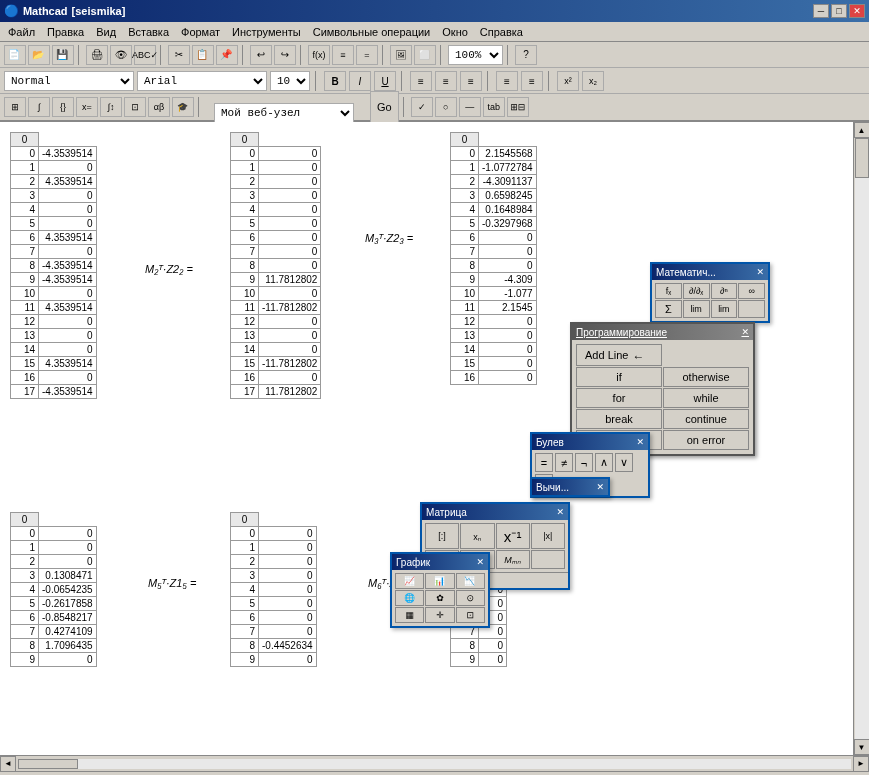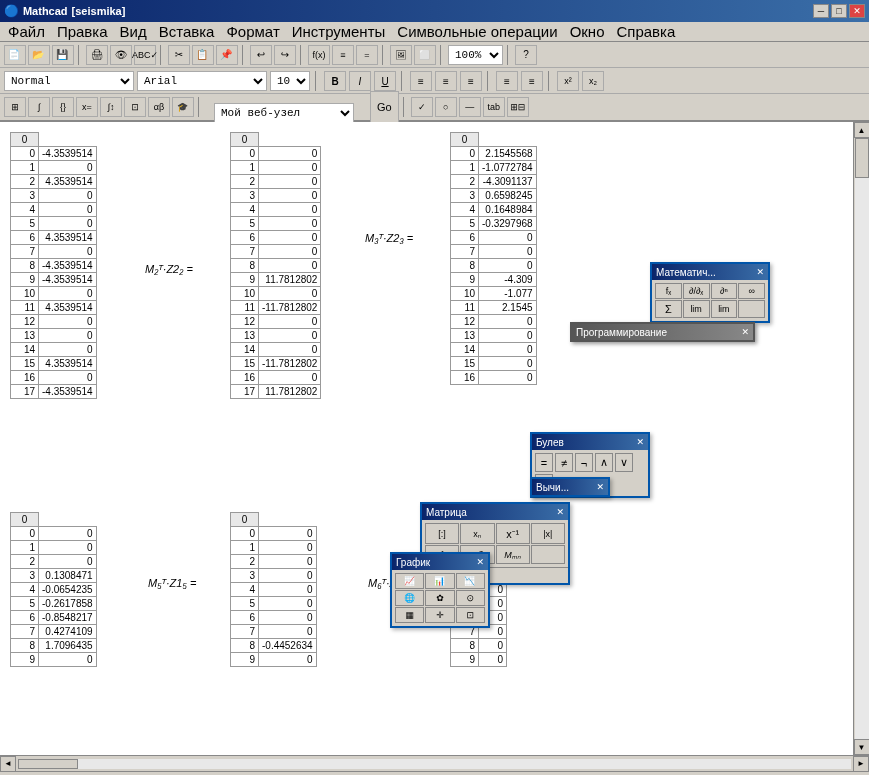--- a/index.html
+++ b/index.html
@@ -28,21 +28,21 @@
     .menu-bar {
       background: #d4d0c8;
       height: 20px;
       display: flex;
       align-items: center;
       border-bottom: 1px solid #888;
       padding: 0 2px;
     }
     .menu-item {
       padding: 2px 6px;
-      font-size: 15px;
+      font-size: 11px;
       cursor: pointer;
       white-space: nowrap;
     }
 
     
     .toolbar {
       background: #d4d0c8;
       height: 26px;
       display: flex;
       align-items: center;
@@ -180,20 +180,21 @@
     }
     .prog-title {
       background: linear-gradient(to right, #555, #888);
       color: white;
       font-size: 10px;
       height: 16px;
       display: flex;
       align-items: center;
       padding: 0 4px;
       justify-content: space-between;
+      text-decoration: underline;
     }
     .prog-grid {
       display: grid;
       grid-template-columns: 1fr 1fr;
       gap: 1px;
       padding: 4px;
       background: #d4d0c8;
     }
     .prog-btn {
       padding: 3px 8px;
@@ -734,31 +735,46 @@
         <div class="panel-btn" style="font-size:9px;">lim</div>
         <div class="panel-btn" style="font-size:9px;"></div>
       </div>
     </div>
 
     <div class="prog-panel" style="position:absolute; left:570px; top:200px; width:185px;">
       <div class="prog-title">
         <span>Программирование</span>
         <span class="panel-close">✕</span>
       </div>
+      <div class="prog-grid">
+        <div class="prog-btn add-line">
+          <span>Add Line</span>
+          <span class="arrow-sym">←</span>
+        </div>
+        <div class="prog-btn" style="border:none; background:transparent;"></div>
+        <div class="prog-btn">if</div>
+        <div class="prog-btn">otherwise</div>
+        <div class="prog-btn">for</div>
+        <div class="prog-btn">while</div>
+        <div class="prog-btn">break</div>
+        <div class="prog-btn">continue</div>
+        <div class="prog-btn">return</div>
+        <div class="prog-btn">on error</div>
+      </div>
     </div>
 
     <div class="float-panel" style="position:absolute; left:420px; top:380px; width:150px;">
       <div class="panel-title">
         <span>Матрица</span>
         <span class="panel-close">✕</span>
       </div>
       <div style="display:grid; grid-template-columns: repeat(4,1fr); gap:1px; padding:3px;">
         <div class="panel-btn" style="font-size:9px;">[:]</div>
         <div class="panel-btn" style="font-size:9px;">xₙ</div>
-        <div class="panel-btn" style="font-size:11px;text-align:center;">x⁻¹</div>
+        <div class="panel-btn" style="font-size:15px;text-align:center;">x⁻¹</div>
         <div class="panel-btn" style="font-size:9px;">|x|</div>
         <div class="panel-btn" style="font-size:9px;">xfy</div>
         <div class="panel-btn" style="font-size:9px;">Mᵀ</div>
         <div class="panel-btn" style="font-size:9px;font-style:italic;">Mₘₙ</div>
         <div class="panel-btn" style="font-size:9px;"></div>
       </div>
       <div style="display:flex; align-items:center; gap:2px; padding:2px 3px; border-top: 1px solid #888;">
         <span style="font-size:10px; font-style:italic;">f</span>
           <span style="font-size:10px;">x</span>
       </div>

